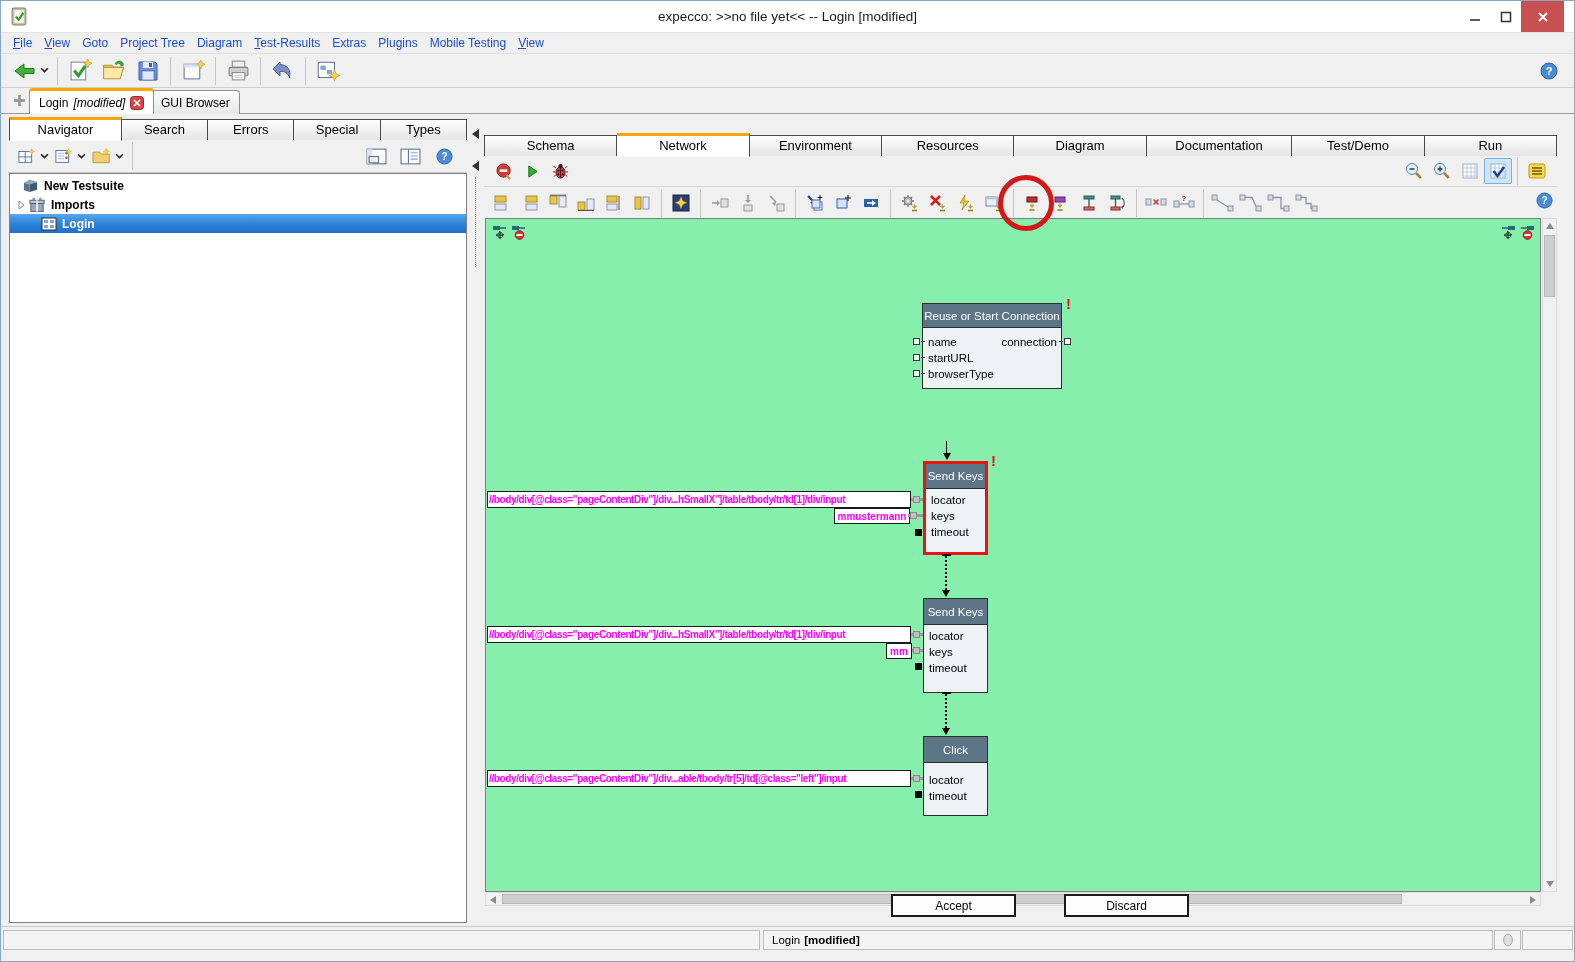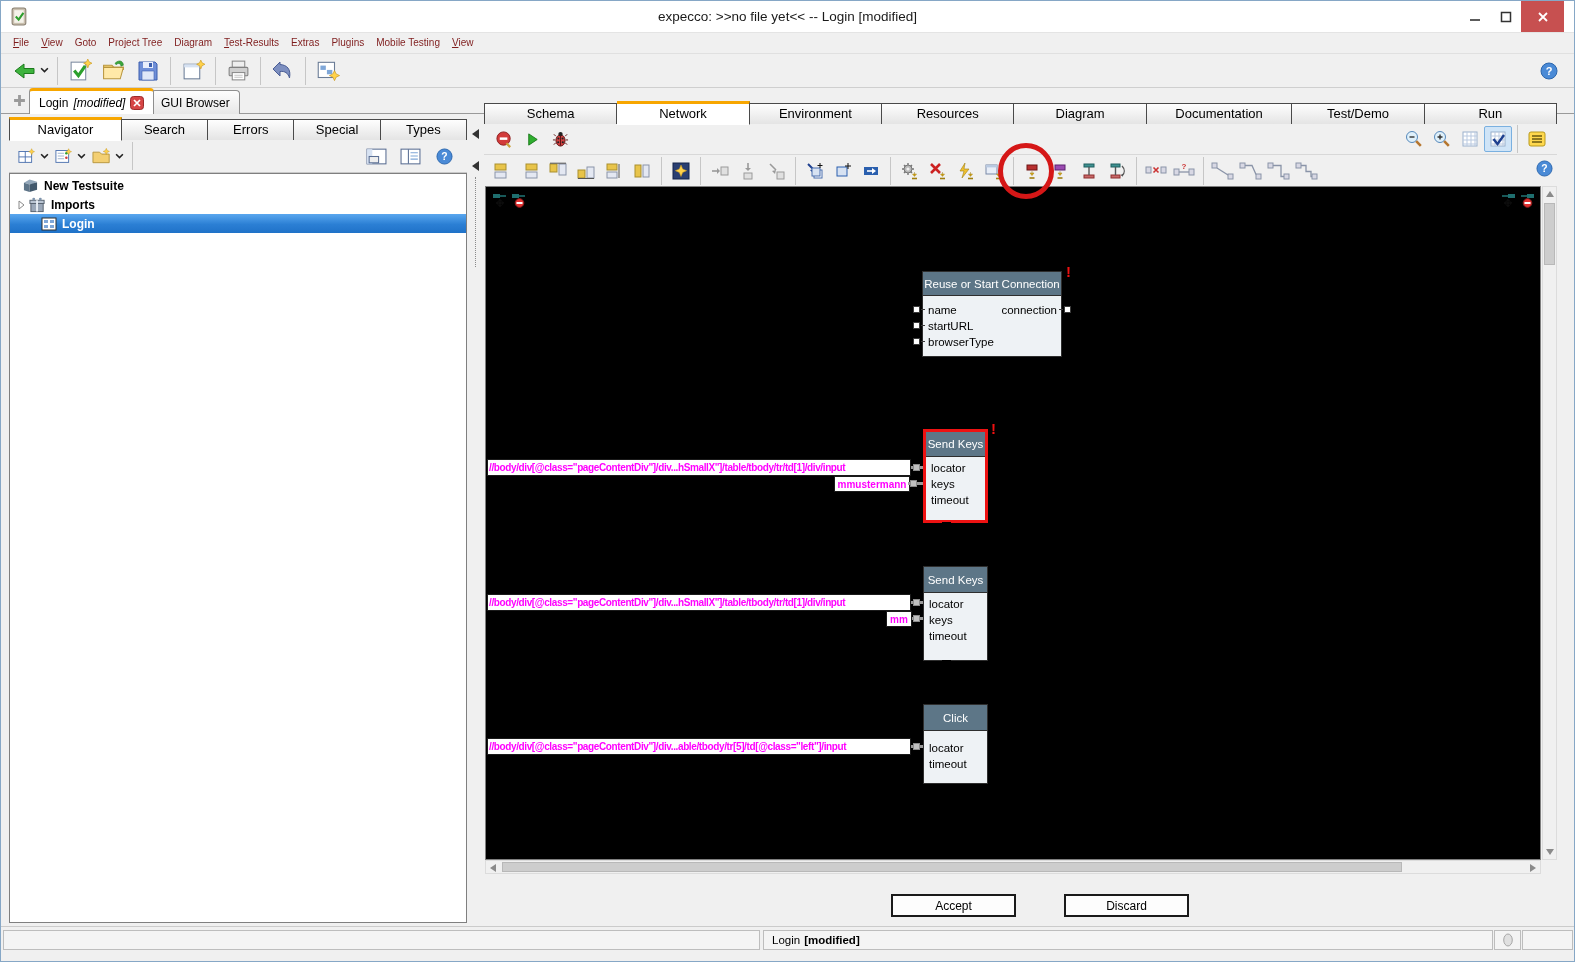--- a/index.html
+++ b/index.html
@@ -7,21 +7,21 @@
 #win{position:relative;width:1575px;height:962px;background:#f0f0f0;border:1px solid #86a7c6;overflow:hidden}
 .abs{position:absolute}
 svg{display:block}
 
 #titlebar{position:absolute;left:0;top:0;width:100%;height:32px;background:#fff;border-bottom:1px solid #e4e4e4}
 #title{position:absolute;left:0;top:0;width:100%;height:32px;text-align:center;line-height:32px;font-size:13.5px;color:#1a1a1a}
 .wbtn{position:absolute;top:0;height:31px;display:flex;align-items:center;justify-content:center}
 #btn-close{background:#c75050}
 
 #menubar{position:absolute;left:0;top:32px;width:100%;height:21px;background:#f0f0f0;border-bottom:1px solid #e0e0e0;display:flex;align-items:center;padding-left:6px}
-.mi{display:inline-block;font-size:10px;color:#7f1d1d;padding:0 6px;line-height:20px}
+.mi{display:inline-block;font-size:12px;color:#1d4ed8;padding:0 6px;line-height:20px}
 .mn::first-letter{text-decoration:underline}
 
 #maintb{position:absolute;left:0;top:53px;width:100%;height:34px;background:#f0f0f0;border-bottom:1px solid #cfcfcf;display:flex;align-items:center;padding:0 8px}
 .tbtn{height:30px;min-width:34px;display:flex;align-items:center;justify-content:center;padding:0 3px}
 .vsep{width:1px;height:28px;background:#c6c6c6;margin:0 5px}
 .chev{margin-left:2px}
 
 #doctabs{position:absolute;left:0;top:87px;width:100%;height:26px}
 #tabline{position:absolute;left:0;top:25px;width:100%;height:1px;background:#9a9a9a}
 .dtab{position:absolute;top:2px;height:24px;border:1px solid #8f8f8f;border-bottom:none;border-radius:4px 4px 0 0;background:linear-gradient(#fdfdfd,#e7e7e7);display:flex;align-items:center;padding:0 9px;font-size:12px;gap:5px}
@@ -37,30 +37,30 @@
 #ltree{position:absolute;left:0;top:56px;width:458px;height:750px;background:#fff;border:1px solid #7f7f7f;padding-top:2px}
 .trow{height:19px;display:flex;align-items:center;font-size:12px;font-weight:bold;color:#000}
 .trow .ic{margin-right:5px}
 .trow.sel{background:linear-gradient(180deg,#5aa7ef,#2b7fd4 55%,#1f72c8);color:#fff}
 .twist{width:10px;height:10px;margin:0 3px 0 6px}
 
 #split{position:absolute;left:466px;top:116px;width:17px;height:806px}
 .tri-l{width:0;height:0;border-top:5px solid transparent;border-bottom:5px solid transparent;border-right:7px solid #333;position:absolute;left:5px}
 #split .dots{position:absolute;left:8px;top:60px;width:0;height:90px;border-left:1px dotted #8a8a8a}
 
-#rpanel{position:absolute;left:483px;top:100px;width:1073px;height:806px}
+#rpanel{position:absolute;left:483px;top:132px;width:1073px;height:806px}
 #rtb1{position:absolute;left:0;top:23px;width:1073px;height:31px;background:#f0f0f0;border-bottom:1px solid #d8d8d8;display:flex;align-items:center;padding:0 6px}
 #rtb2{position:absolute;left:0;top:54px;width:1060px;height:31px;background:#f0f0f0;display:flex;align-items:center;padding:0 4px}
 .sb{width:28px;height:26px;display:flex;align-items:center;justify-content:center}
 .t2{width:28px;height:24px;display:flex;align-items:center;justify-content:center}
 .pressed{background:#cfe4f7;border:1px solid #7ab0e0;border-radius:2px}
 #rhelp2{position:absolute;left:1052px;top:59px}
 #redcircle{position:absolute;left:514px;top:42px;width:56px;height:56px;border:5px solid #d51717;border-radius:50%;z-index:60;pointer-events:none}
 
-#canvas{position:absolute;left:1px;top:85px;width:1056px;height:674px;background:#000000;border:1px solid #7f7f7f;overflow:hidden}
+#canvas{position:absolute;left:1px;top:85px;width:1056px;height:674px;background:#86efac;border:1px solid #7f7f7f;overflow:hidden}
 .blk{position:absolute;background:#eef2f5;border:1px solid #2e2e2e}
 .blk .hd{background:#5d7687;color:#fff;font-size:11.5px;text-align:center;border-bottom:1px solid #2e2e2e;display:flex;align-items:center;justify-content:center}
 .brow{position:relative;font-size:11.5px;line-height:16px;height:16px;padding-left:5px;color:#000;display:flex}
 .brow .rlab{margin-left:auto;padding-right:4px}
 .blk.selected{border:3px solid #ee1212}
 .opin{position:absolute;left:-10px;top:4px;width:7px;height:7px;background:#fff;border:1px solid #3a3a3a}
 .opin::after{content:"";position:absolute;left:7px;top:2px;width:4px;height:1px;background:#3a3a3a}
 .opin-r{position:absolute;right:-10px;top:4px;width:7px;height:7px;background:#fff;border:1px solid #3a3a3a}
 .opin-r::after{content:"";position:absolute;right:7px;top:2px;width:4px;height:1px;background:#3a3a3a}
 .bpin{position:absolute;width:7px;height:7px;background:#000}

